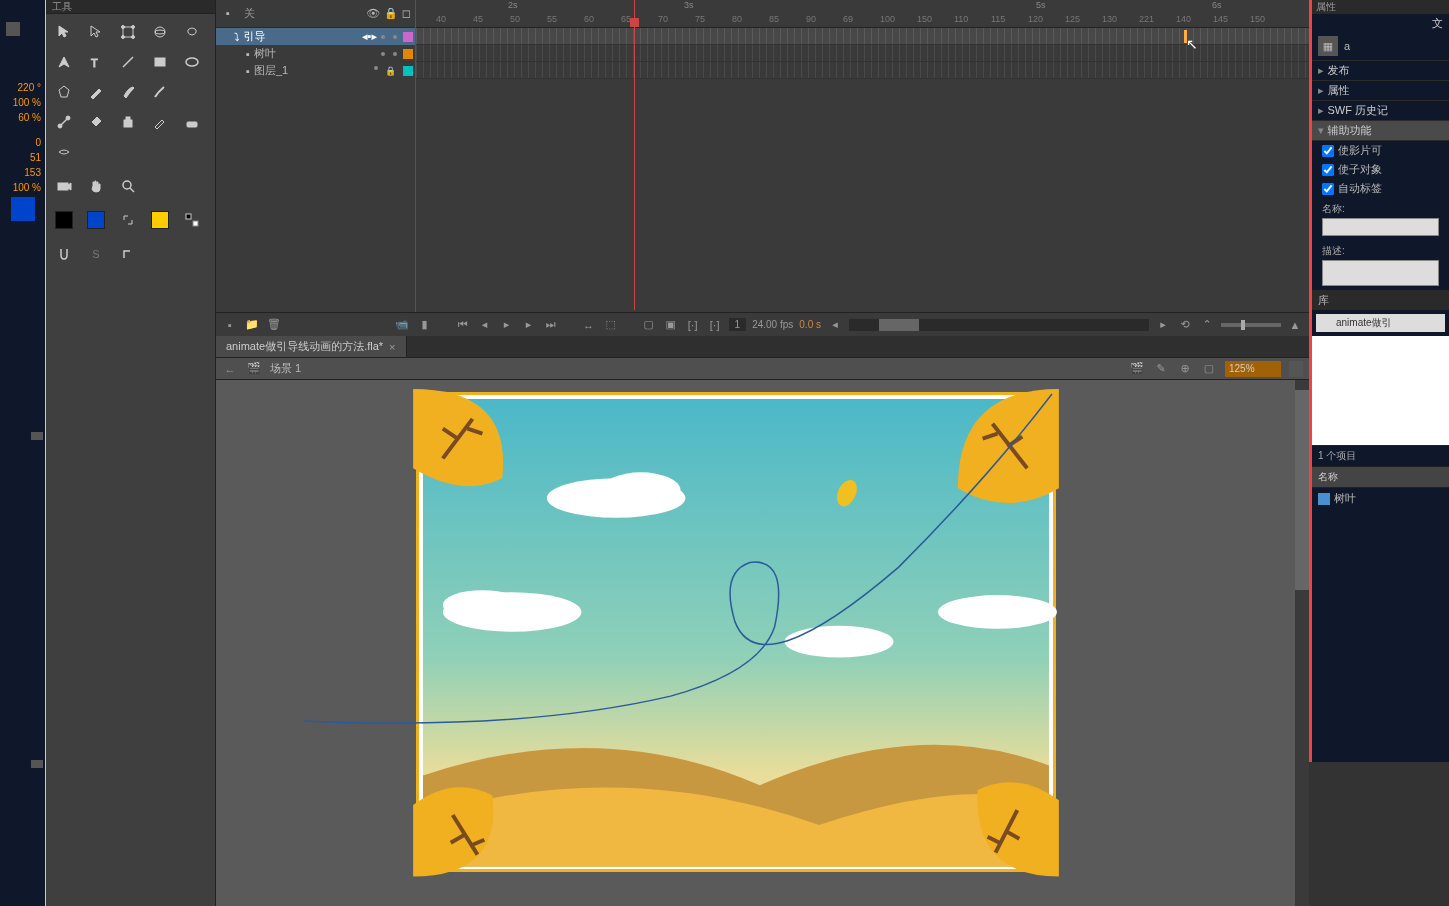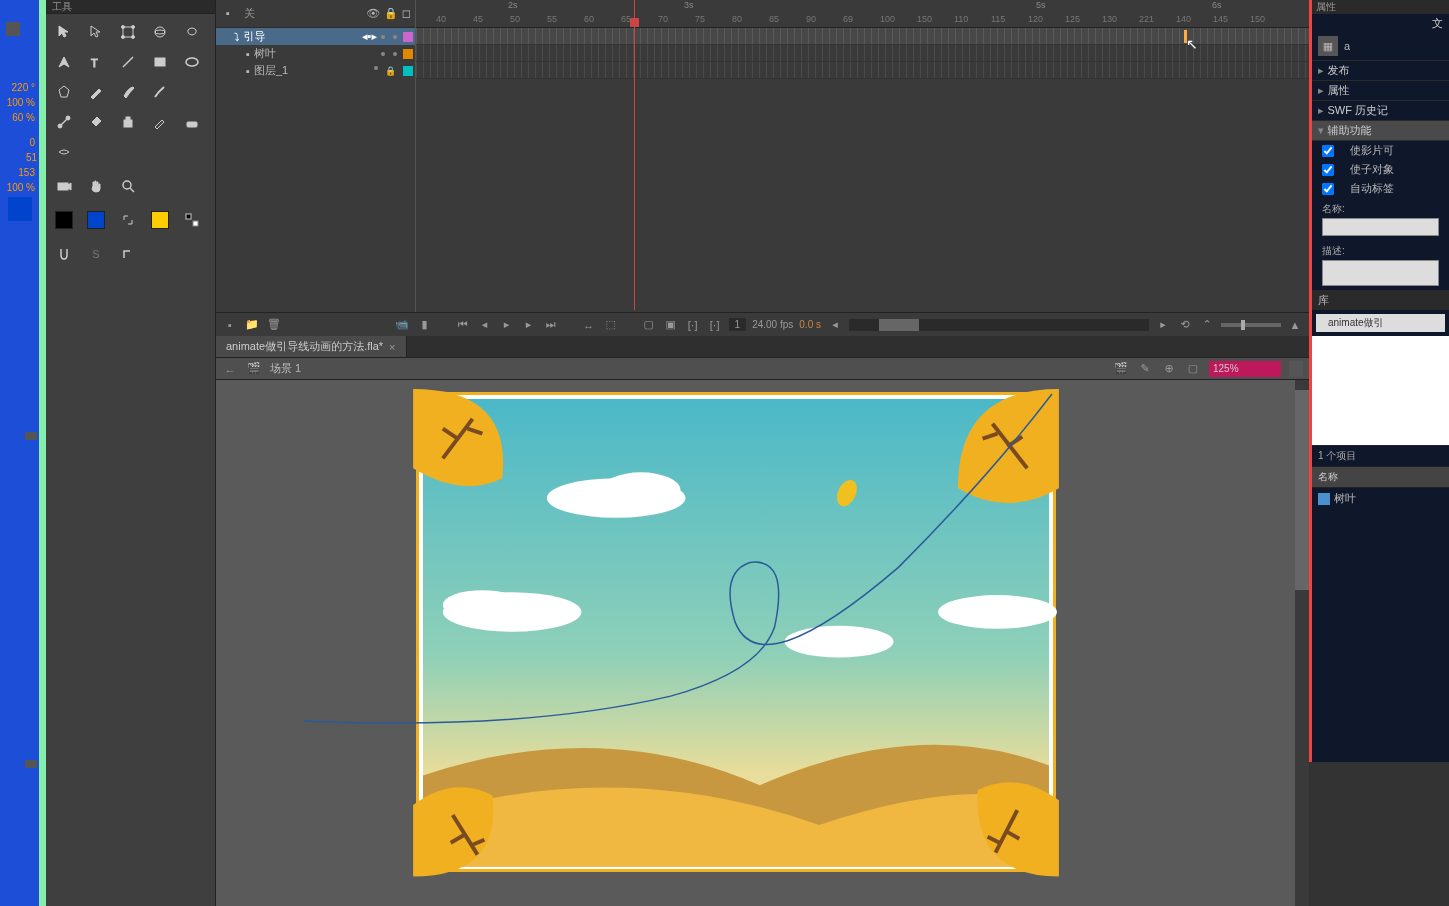--- a/index.html
+++ b/index.html
@@ -1,19 +1,19 @@
 <!DOCTYPE html>
 <html><head>
 <meta charset="utf-8">
 <style>
 * { margin: 0; padding: 0; box-sizing: border-box; font-family: "Microsoft YaHei", Arial, sans-serif; font-size: 11px; }
 body { background: #333333; color: #b8b8b8; overflow: hidden; width: 1449px; height: 906px; position: relative; }
 
 
-.left-props { position: absolute; left: 0; top: 0; width: 46px; height: 906px; background: #1d4ed8; border-right: 7px solid #86efac; }
+.left-props { position: absolute; left: 0; top: 0; width: 46px; height: 906px; background: #0f172a; border-right: 1px solid #86efac; }
 .left-props .val { padding: 2px 4px; color: #ff9900; text-align: right; font-size: 10px; }
 .left-props .color-swatch { width: 24px; height: 24px; margin: 2px auto; background: #0044cc; }
 .left-props .menu-btn { position: absolute; right: 2px; width: 12px; height: 8px; background: #555; }
 
 
 .tools-panel { position: absolute; left: 46px; top: 0; width: 170px; height: 906px; background: #3f3f3f; border-right: 1px solid #222; }
 .tools-header { height: 14px; background: #2a2a2a; color: #999; font-size: 10px; padding-left: 6px; border-bottom: 1px solid #222; }
 .tools-grid { padding: 6px; }
 .tool-row { display: flex; gap: 8px; margin-bottom: 6px; }
 .tool-btn { width: 24px; height: 24px; display: flex; align-items: center; justify-content: center; cursor: pointer; color: #ccc; }
@@ -58,43 +58,43 @@
 .tf-scroll-thumb { position: absolute; left: 30px; width: 40px; height: 12px; background: #666; }
 
 
 .doc-tabs { position: absolute; left: 216px; top: 336px; right: 140px; height: 22px; background: #2f2f2f; border-bottom: 1px solid #222; display: flex; }
 .doc-tab { padding: 3px 10px; background: #4a4a4a; color: #ccc; font-size: 11px; border-right: 1px solid #222; display: flex; align-items: center; gap: 6px; }
 .doc-tab .close { color: #999; cursor: pointer; }
 
 
 .scene-bar { position: absolute; left: 216px; top: 358px; right: 140px; height: 22px; background: #4f4f4f; display: flex; align-items: center; padding: 0 6px; gap: 8px; border-bottom: 1px solid #222; }
 .scene-bar .sb-right { margin-left: auto; display: flex; align-items: center; gap: 8px; }
-.zoom-box { width: 72px; height: 16px; background: #be185d; color: #ccc; padding: 0 4px; display: flex; align-items: center; font-size: 10px; }
+.zoom-box { width: 56px; height: 16px; background: #a16207; color: #ccc; padding: 0 4px; display: flex; align-items: center; font-size: 10px; }
 .zoom-dd { width: 14px; height: 16px; background: #555; }
 
 
 .canvas-area { position: absolute; left: 216px; top: 380px; right: 140px; bottom: 0; background: #5a5a5a; overflow: hidden; }
 .canvas-scroll { position: absolute; right: 0; top: 0; width: 14px; bottom: 0; background: #3a3a3a; }
 .canvas-scroll-thumb { position: absolute; top: 10px; width: 14px; height: 200px; background: #666; }
 .stage { position: absolute; left: 200px; top: 12px; width: 640px; height: 480px; background: #fff; border: 3px solid #f0b020; }
 .stage-inner { position: absolute; inset: 4px; overflow: visible; }
 
 
 .right-panel { position: absolute; right: 0; top: 0; width: 140px; height: 762px; background: #0f172a; border-left: 3px solid #ef4444; }
 .panel-header { height: 14px; background: #2a2a2a; font-size: 10px; padding-left: 4px; color: #999; }
 .panel-section { padding: 4px 6px; border-bottom: 1px solid #2a2a2a; }
 .panel-accordion { height: 20px; display: flex; align-items: center; padding-left: 6px; font-size: 11px; color: #ccc; border-bottom: 1px solid #2a2a2a; cursor: pointer; }
 .panel-accordion .arrow { margin-right: 4px; color: #888; }
 .panel-accordion.open { background: #4a4a4a; }
-.checkbox-row { display: flex; align-items: center; gap: 16px; padding: 2px 10px; font-size: 10px; }
+.checkbox-row { display: flex; align-items: center; gap: 4px; padding: 2px 10px; font-size: 10px; }
 .checkbox-row input { width: 12px; height: 12px; }
 .field-label { padding: 4px 10px 2px; font-size: 10px; color: #aaa; }
 .text-input { margin: 0 10px 4px; height: 18px; background: #ddd; border: 1px solid #888; }
 .lib-tab { height: 20px; background: #2a2a2a; padding-left: 6px; display: flex; align-items: center; font-size: 11px; }
-.lib-dropdown { margin: 4px; height: 18px; background: #ddd; color: #333; padding: 0 12px; font-size: 10px; display: flex; align-items: center; }
+.lib-dropdown { margin: 4px; height: 18px; background: #ddd; color: #333; padding: 0 20px; font-size: 10px; display: flex; align-items: center; }
 .lib-preview { height: 110px; background: #fff; margin: 0; border-bottom: 1px solid #222; }
 .lib-count { padding: 3px 6px; font-size: 10px; color: #aaa; border-bottom: 1px solid #222; }
 .lib-col-header { padding: 3px 6px; background: #444; font-size: 10px; color: #ccc; border-bottom: 1px solid #222; }
 .lib-item { padding: 3px 6px; font-size: 11px; display: flex; align-items: center; gap: 4px; }
 .lib-item .sym-icon { width: 12px; height: 12px; background: #4a90d0; }
 
 </style>
 </head>
 <body>
 

